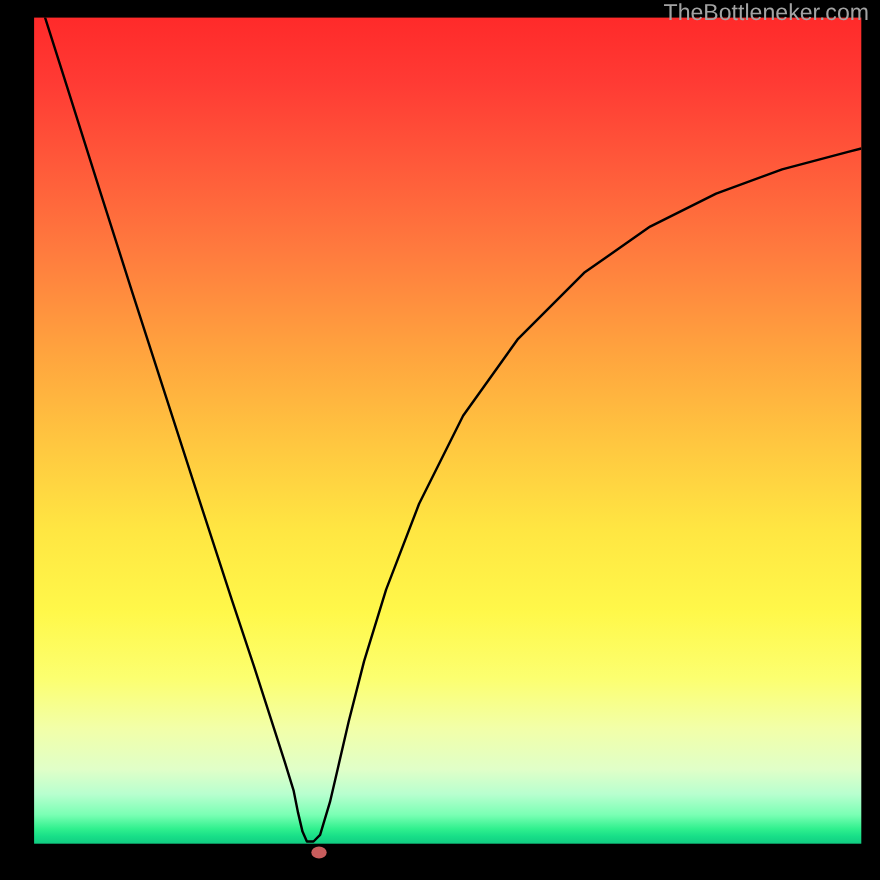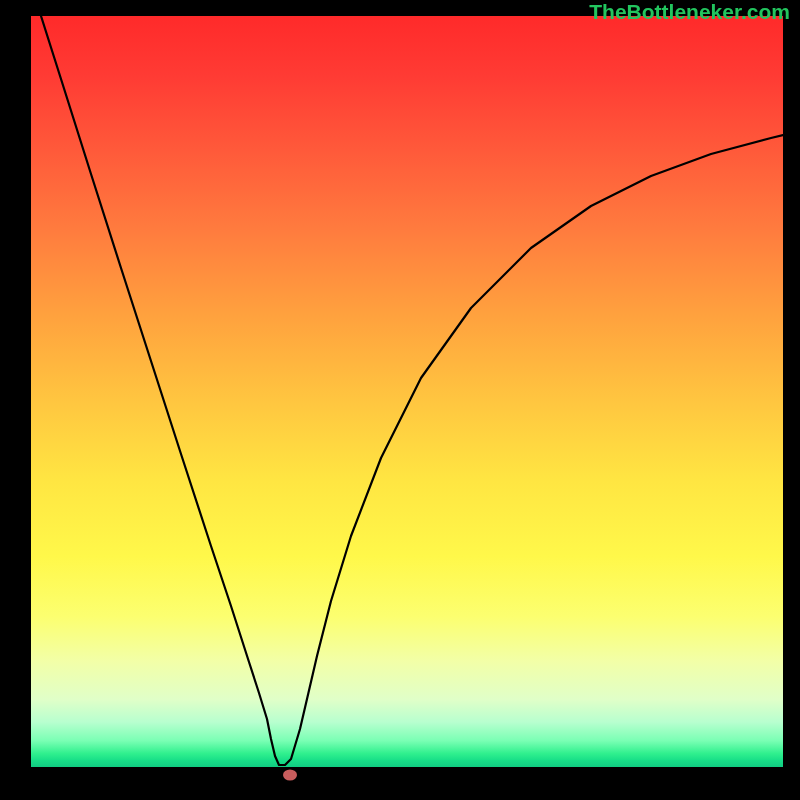--- a/index.html
+++ b/index.html
@@ -49,23 +49,22 @@
     border-radius: 50%;
     background: #c85d5d;
     transform: translate(-50%, -50%);
   }
   .watermark {
     position: absolute;
     top: 0px;
     right: 10px;
     font-family: Arial, Helvetica, sans-serif;
     font-size: 21px;
-    color: #22c55e;
+    color: #a3a3a3;
     letter-spacing: 0px;
-    font-weight: bold;
   }
 </style>
 </head>
 <body>
 
 <div class="frame">
   <div class="plot"></div>
 
   <svg class="curve" viewBox="0 0 752 751" preserveAspectRatio="none">
     <path id="curve-path" fill="none" stroke="#000" stroke-width="2.2" stroke-linecap="round" stroke-linejoin="round" d="M 10 0 L 30 63 L 60 158 L 90 252 L 120 345 L 150 438 L 180 530 L 200 590 L 218 646 L 228 677 L 236 703 L 240 723 L 244 740 L 248 749 L 254 749 L 260 743 L 269 713 L 276 683 L 286 640 L 300 585 L 320 520 L 350 442 L 390 362 L 440 292 L 500 232 L 560 190 L 620 160 L 680 138 L 740 122 L 752 119"></path>

